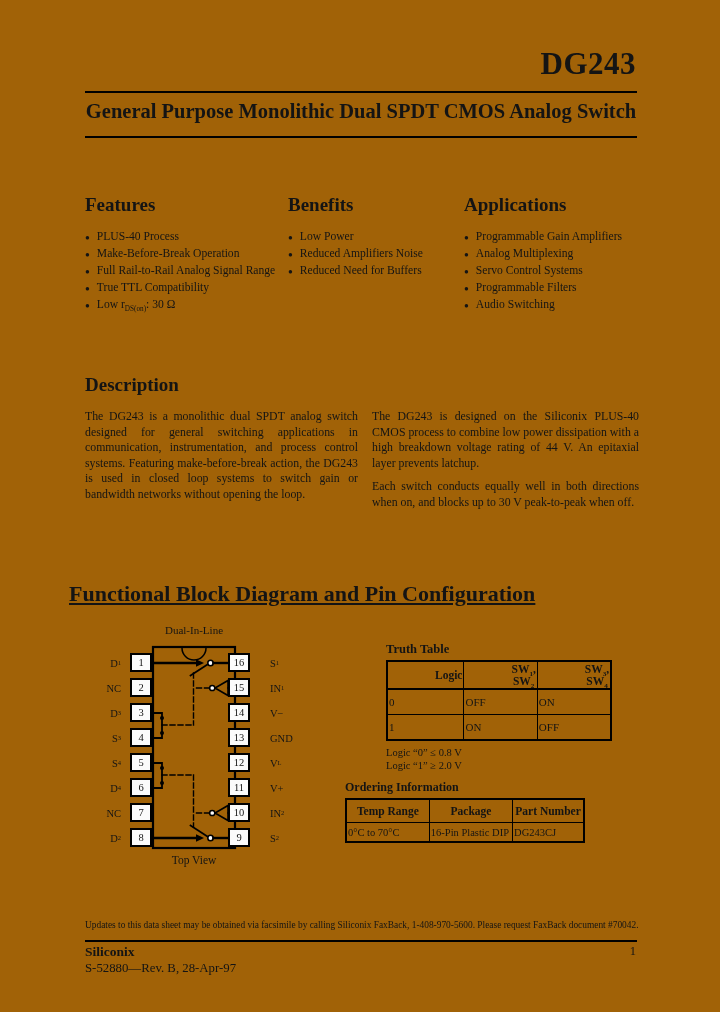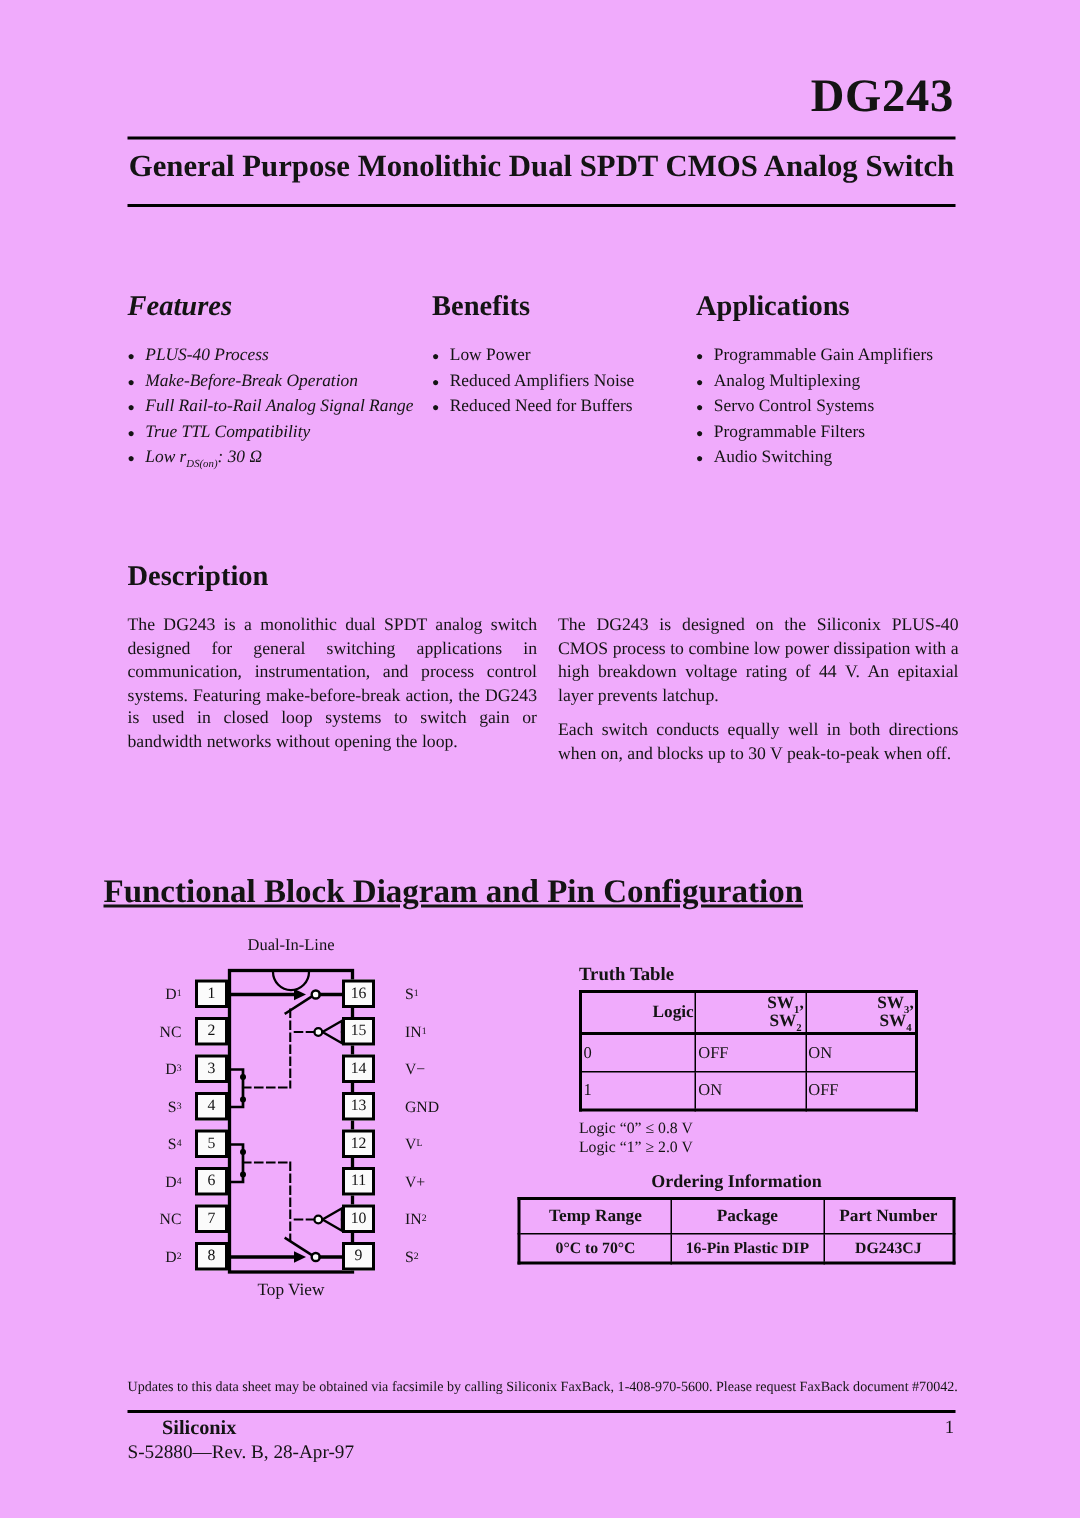--- a/index.html
+++ b/index.html
@@ -1,30 +1,30 @@
 <!DOCTYPE html>
 <html><head>
 <meta charset="utf-8">
 <style>
   html,body{margin:0;padding:0;background:#e8e8e8;}
-  .page{position:relative;width:720px;height:1012px;background:#f0abfc;
+  .page{position:relative;width:720px;height:1012px;background:#a16207;
         font-family:"Liberation Serif","DejaVu Serif",serif;color:#141414;overflow:hidden;}
   .rule{position:absolute;left:85px;right:83px;height:2px;background:#000;}
 
   
   .part-number{position:absolute;top:46px;right:84px;font-size:31px;font-weight:bold;letter-spacing:.5px;}
   .rule-1{top:91px;}
   .doc-title{position:absolute;top:100px;left:85px;right:83px;text-align:center;
              font-size:20.5px;font-weight:bold;margin:0;white-space:nowrap;}
   .rule-2{top:136px;}
 
   
   .sec{position:absolute;}
   .sec h2{font-size:19px;font-weight:bold;margin:0;}
-  #features{left:85px;top:194px;width:200px;font-style:italic;}
+  #features{left:85px;top:194px;width:200px;}
   #benefits{left:288px;top:194px;width:172px;}
   #applications{left:464px;top:194px;width:186px;}
   ul.blist{list-style:none;margin:13px 0 0 0;padding:0;font-size:11.6px;}
   ul.blist li{display:flex;align-items:baseline;line-height:16px;}
   .bullet{font-size:8px;margin-right:7px;flex:0 0 auto;}
 
   
   #description{left:85px;top:374px;width:556px;}
   .desc-cols{display:flex;gap:14px;margin-top:13px;}
   .desc-col{font-size:11.8px;line-height:15.6px;text-align:justify;}
@@ -52,31 +52,31 @@
   
   #truth{position:absolute;left:386px;top:642px;width:214px;}
   .tbl-title{font-weight:bold;font-size:12.5px;}
   #truth table{border-collapse:collapse;width:100%;margin-top:3px;border:2.5px solid #000;}
   #truth th{font-size:11.5px;height:22px;border:1.8px solid #000;border-bottom:2.4px solid #000;font-weight:bold;padding-left:47px;}
   #truth td{font-size:11px;height:22px;border:1.8px solid #000;}
   #truth th:nth-child(1){width:40%;} #truth th:nth-child(2){width:30.5%;}
   .tt-notes{margin-top:5px;font-size:10.5px;line-height:13px;}
 
   
-  #ordering{position:absolute;left:345px;top:780px;width:292px;text-align:center;}
+  #ordering{position:absolute;left:345px;top:780px;width:240px;}
   #ordering .tbl-title{font-size:12px;}
   #ordering table{border-collapse:collapse;width:100%;margin-top:3px;border:2px solid #000;}
   #ordering th{font-size:11.5px;height:20px;border:1.5px solid #000;font-weight:bold;}
-  #ordering td{font-size:10.5px;height:16px;border:1.5px solid #000;font-weight:bold;}
+  #ordering td{font-size:10.5px;height:16px;border:1.5px solid #000;}
   #ordering th:nth-child(1){width:35%;} #ordering th:nth-child(2){width:35%;}
 
   
   #fax-note{position:absolute;left:85px;top:920px;font-size:9.4px;white-space:nowrap;}
   .rule-footer{top:940px;}
-  #brand{position:absolute;left:85px;top:944px;font-weight:bold;font-size:13.5px;margin-left:23px;}
+  #brand{position:absolute;left:85px;top:944px;font-weight:bold;font-size:13.5px;}
   #page-num{position:absolute;right:84px;top:944px;font-size:12.5px;}
   #doc-ref{position:absolute;left:85px;top:961px;font-size:12.8px;}
 </style>
 </head>
 <body>
 
 <div class="page">
 
   <div class="part-number">DG243</div>
   <div class="rule rule-1"></div>

